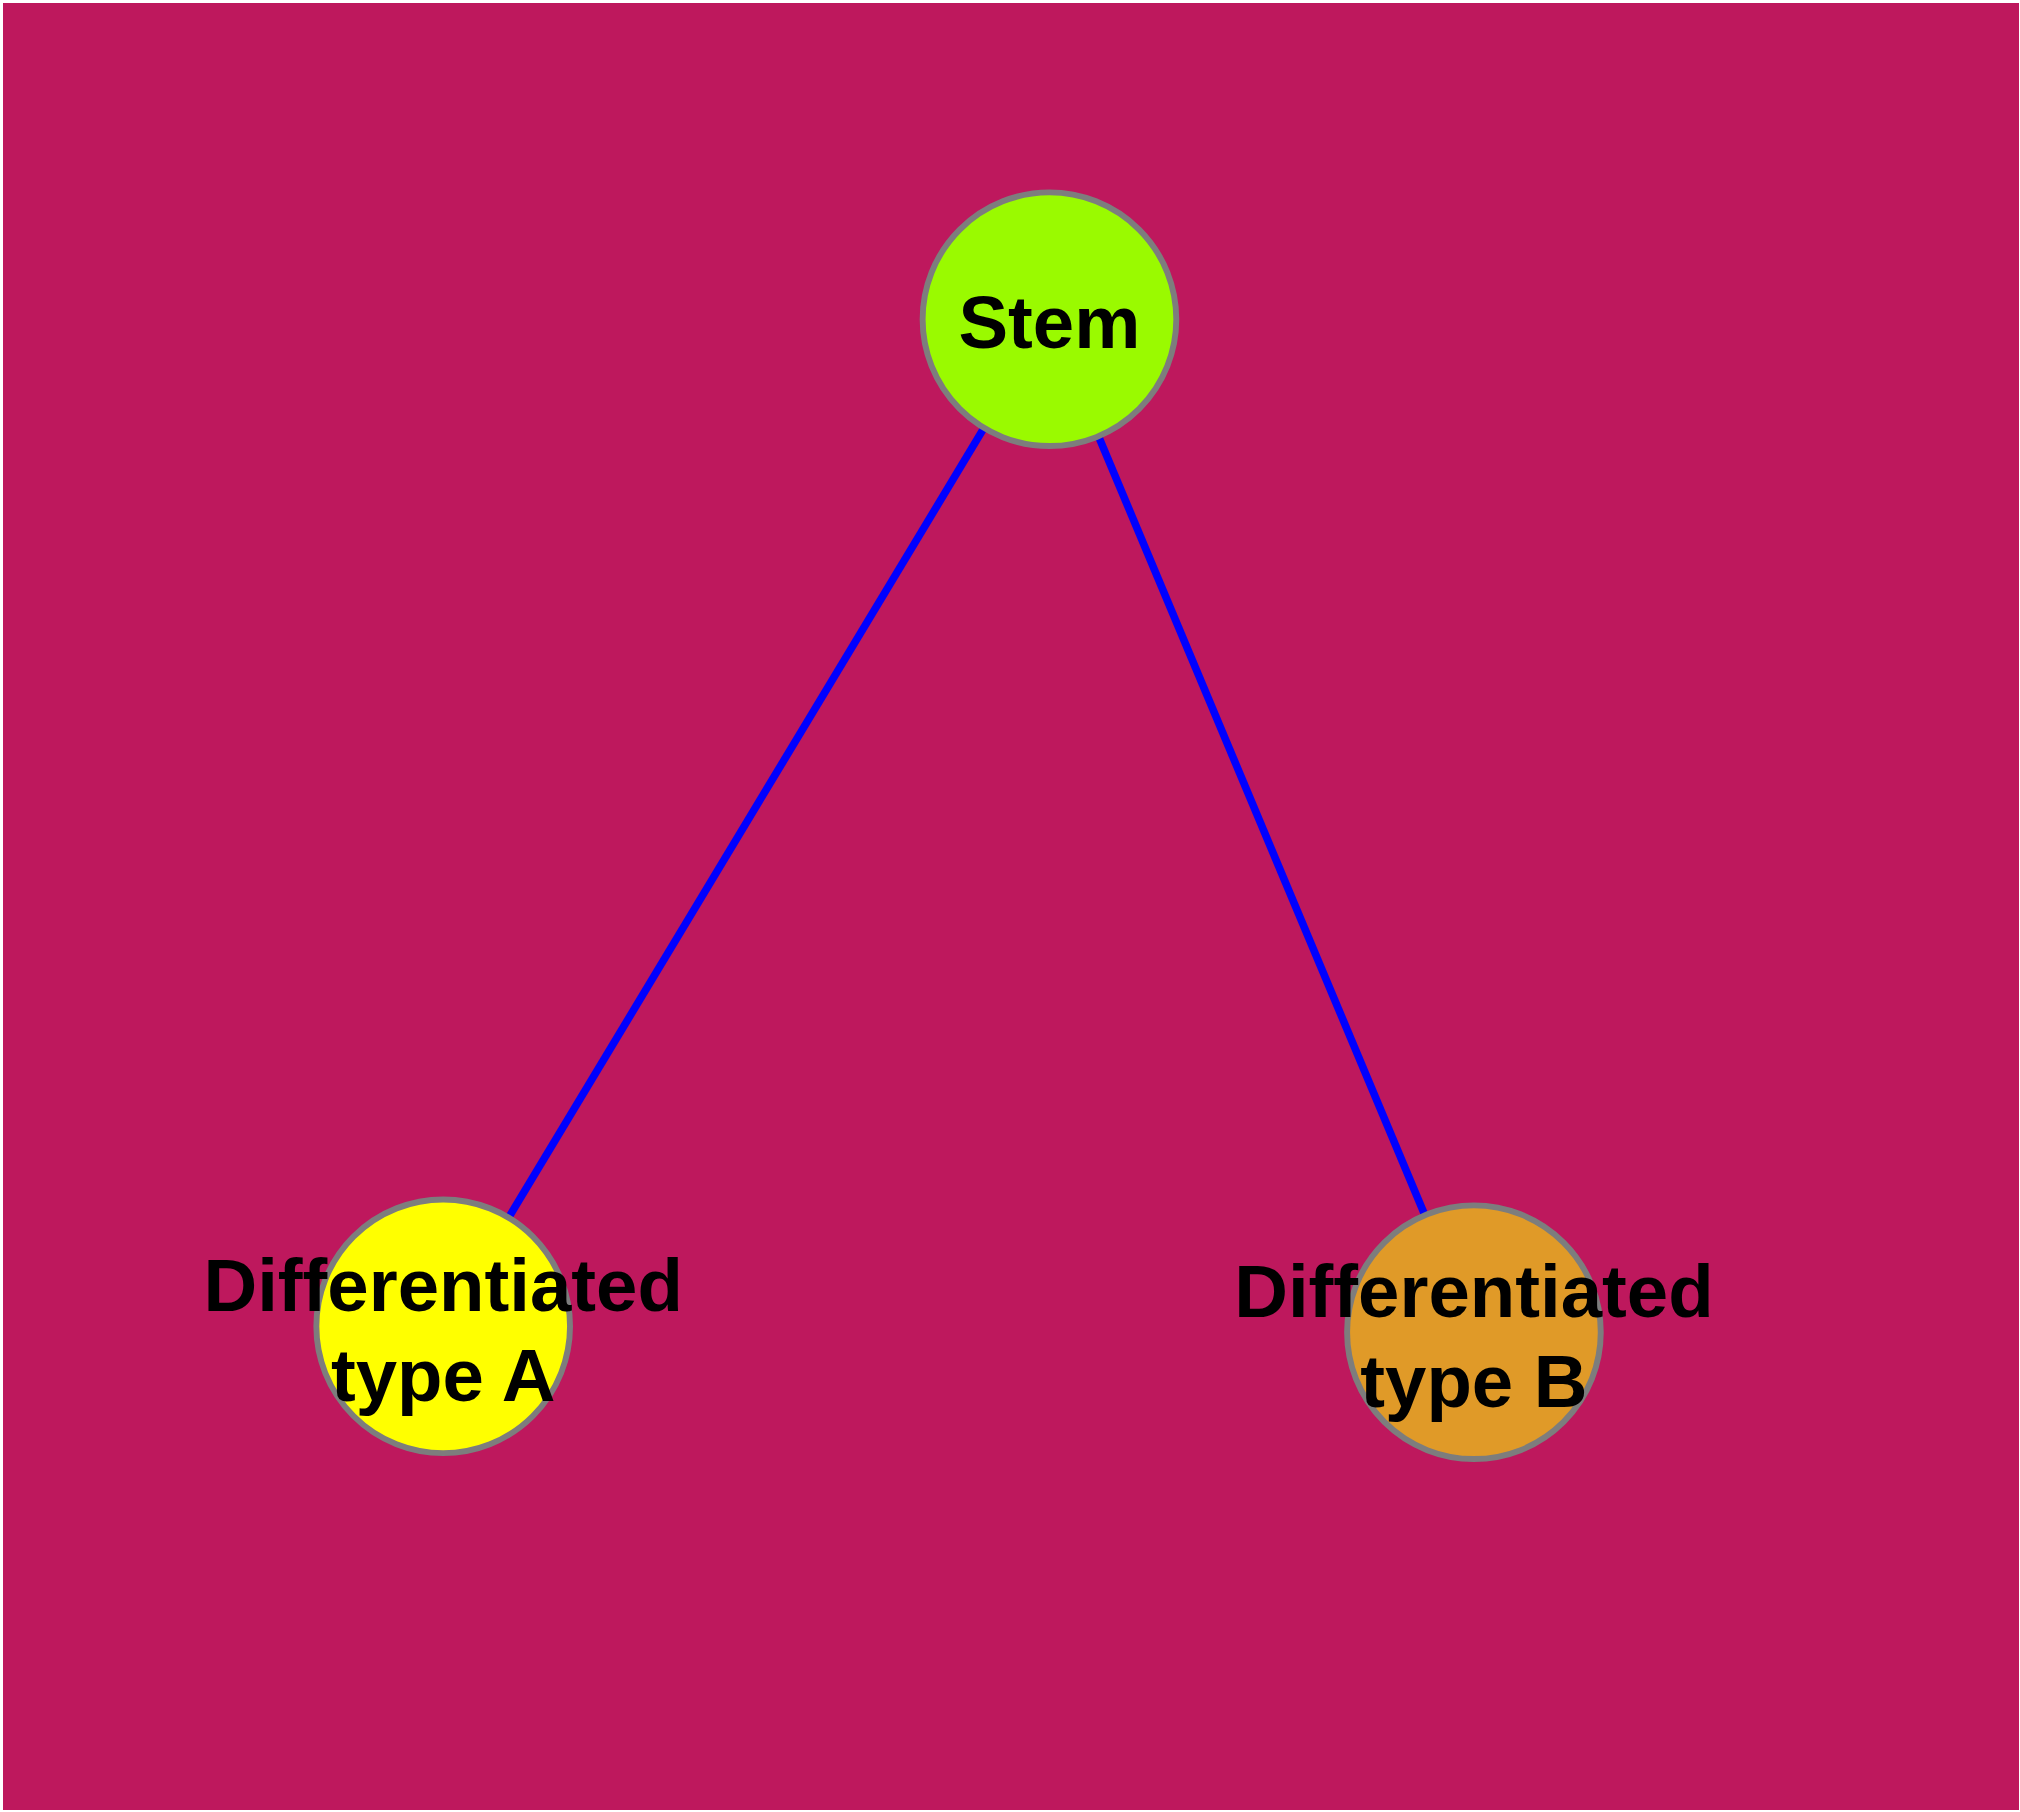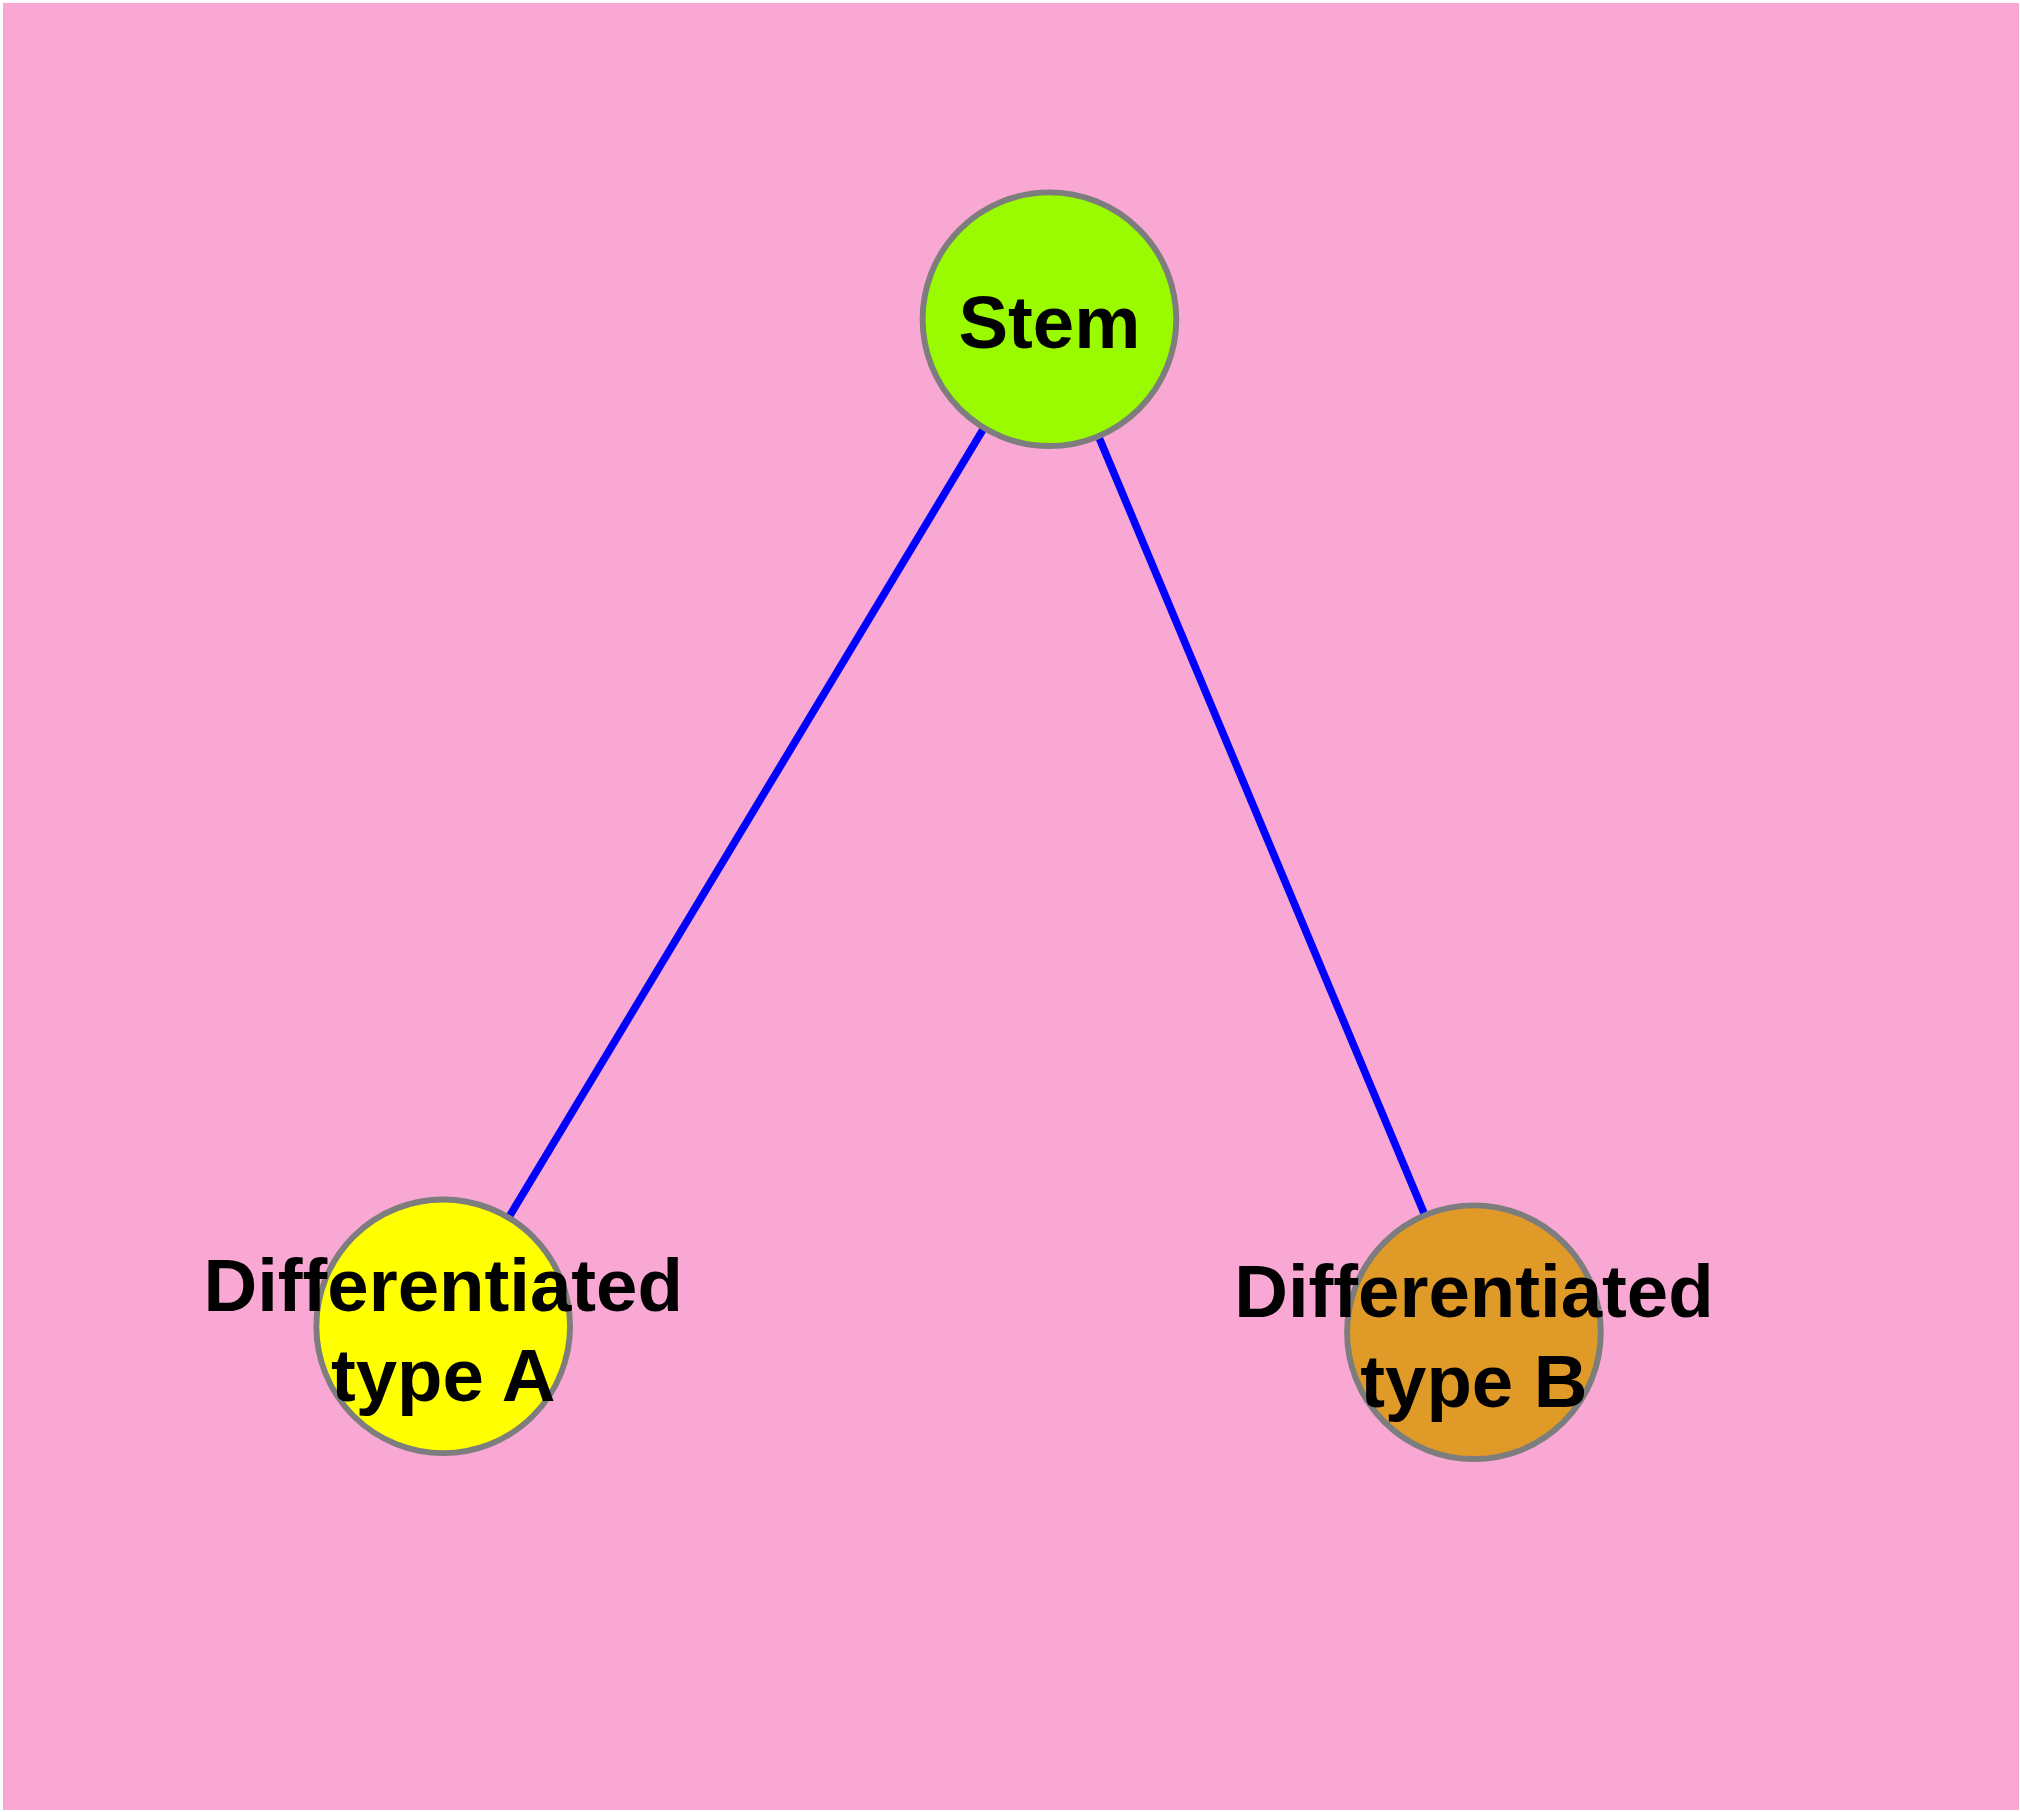--- a/index.html
+++ b/index.html
@@ -29,21 +29,21 @@
   .node-label {
     font-family: "Liberation Sans", sans-serif;
     font-weight: bold;
     font-size: 88px;
     text-anchor: middle;
   }
 </style>
 </head>
 <body>
 
-<div class="canvas" id="plot-canvas" style="background: #f9a8d4;">
+<div class="canvas" id="plot-canvas" style="background: #be185d;">
   <svg id="diagram" viewBox="0 0 2384 2138" xmlns="http://www.w3.org/2000/svg">
     <g id="edges-layer">
         <line x1="1237" y1="374" x2="520" y2="1565" stroke="#0000FF" stroke-width="9"></line>
         <line x1="1237" y1="374" x2="1739" y2="1572" stroke="#0000FF" stroke-width="9"></line>
       </g>
     <g id="nodes-layer">
         <circle cx="1237" cy="374" r="150" fill="#9AFA00" stroke="#7D7D7D" stroke-width="7"></circle>
         <circle cx="520" cy="1565" r="150" fill="#FFFF00" stroke="#7D7D7D" stroke-width="7"></circle>
         <circle cx="1739" cy="1572" r="150" fill="#E09A28" stroke="#7D7D7D" stroke-width="7"></circle>
       </g>

